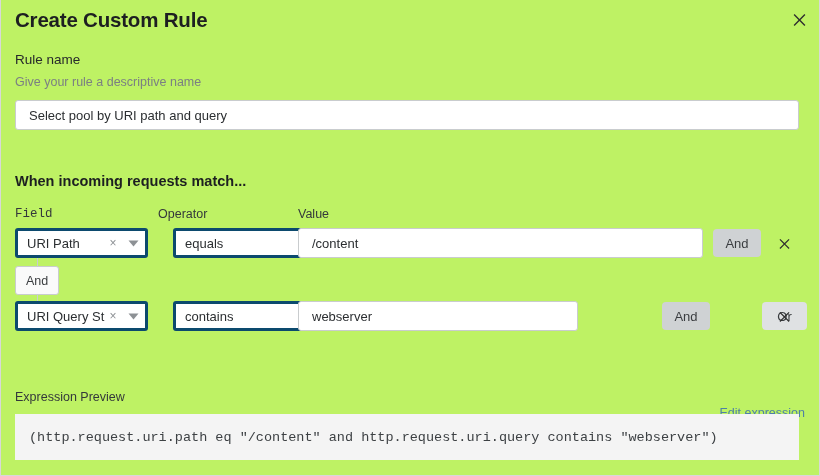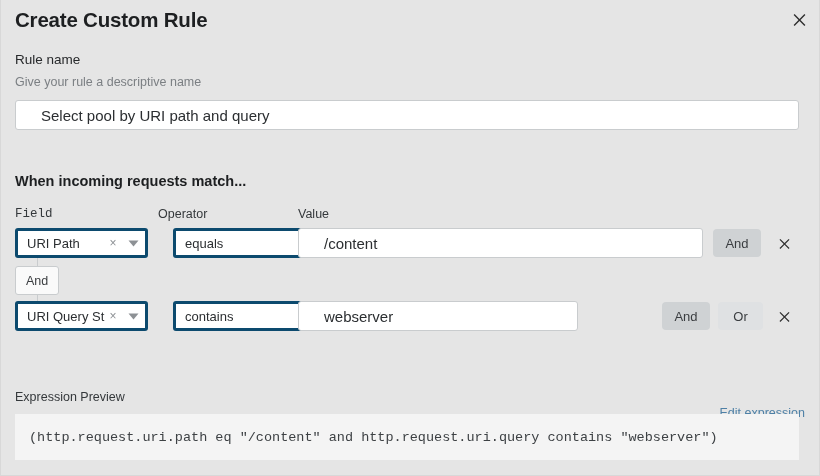--- a/index.html
+++ b/index.html
@@ -14,21 +14,21 @@
     color: #23282d;
     overflow: hidden;
   }
   .dialog {
     position: relative;
     width: 820px;
     height: 476px;
     box-sizing: border-box;
     border: 1px solid #d8d8d8;
     border-top: none;
-    background: #e5e5e5;
+    background: #bef264;
   }
   .close-btn {
     position: absolute;
     top: 8px;
     right: 9px;
     width: 22px;
     height: 22px;
     display: flex;
     align-items: center;
     justify-content: center;
@@ -62,23 +62,23 @@
   #rule-name-hint { left: 14px; top: 75px; }
 
   .text-input {
     position: absolute;
     box-sizing: border-box;
     height: 30px;
     border: 1px solid #c9ccce;
     border-radius: 3px;
     background: #fff;
     font-family: "Liberation Sans", sans-serif;
-    font-size: 15px;
+    font-size: 13px;
     color: #2b2e31;
-    padding: 0 25px;
+    padding: 0 13px;
     outline: none;
   }
   #rule-name-input {
     left: 14px;
     top: 100px;
     width: 784px;
   }
 
   .section-heading {
     position: absolute;
@@ -154,21 +154,21 @@
     top: 1px;
     border: none;
     border-radius: 4px;
     font-family: "Liberation Sans", sans-serif;
     font-size: 13px;
     color: #3a3d40;
     cursor: pointer;
     padding: 0 12px;
   }
   .logic-and { background: #cfd2d4; }
-  .logic-or  { background: #dfe1e3; }
+  .logic-or  { background: #dfe1e3; margin-left: 44px; }
 
   #and-btn-0 { left: 712px; width: 48px; }
   #and-btn-1 { left: 661px; width: 48px; }
   #or-btn-1  { left: 717px; width: 45px; }
 
   .del-btn {
     position: absolute;
     top: 5px;
     width: 20px;
     height: 20px;

